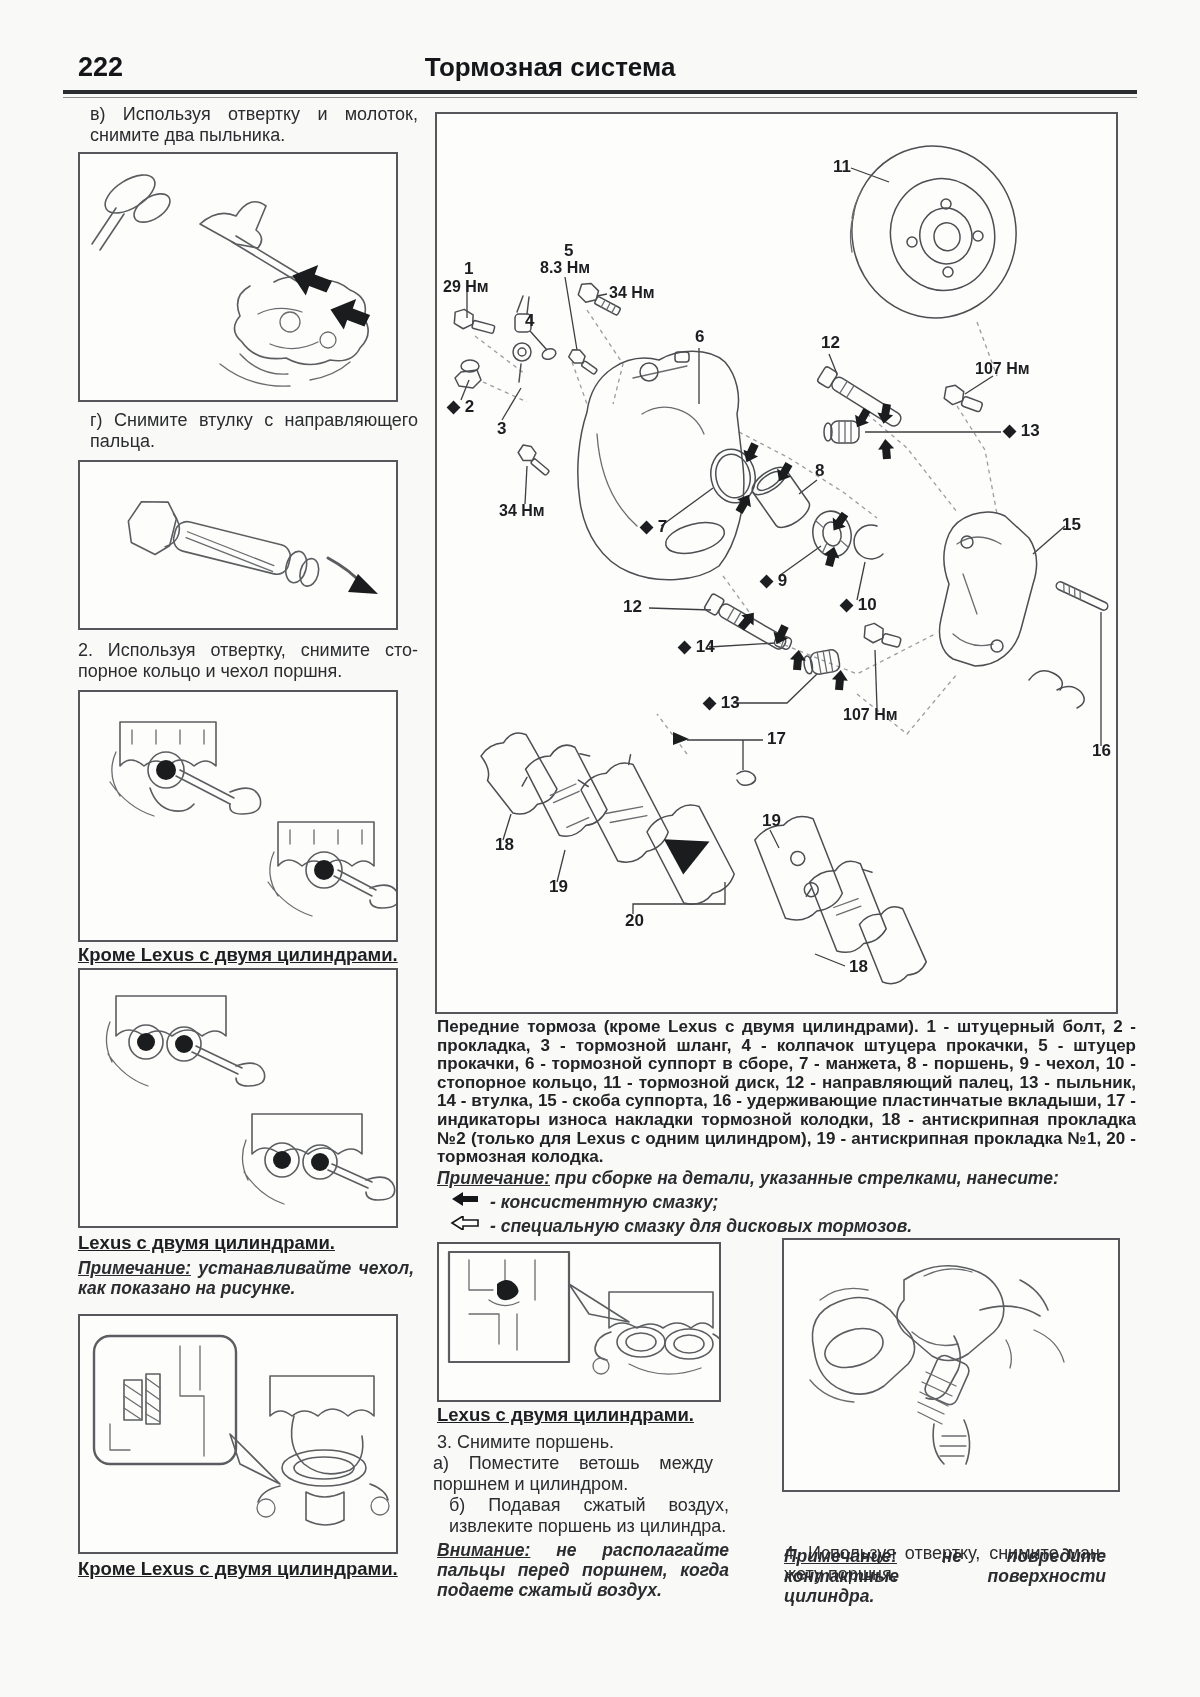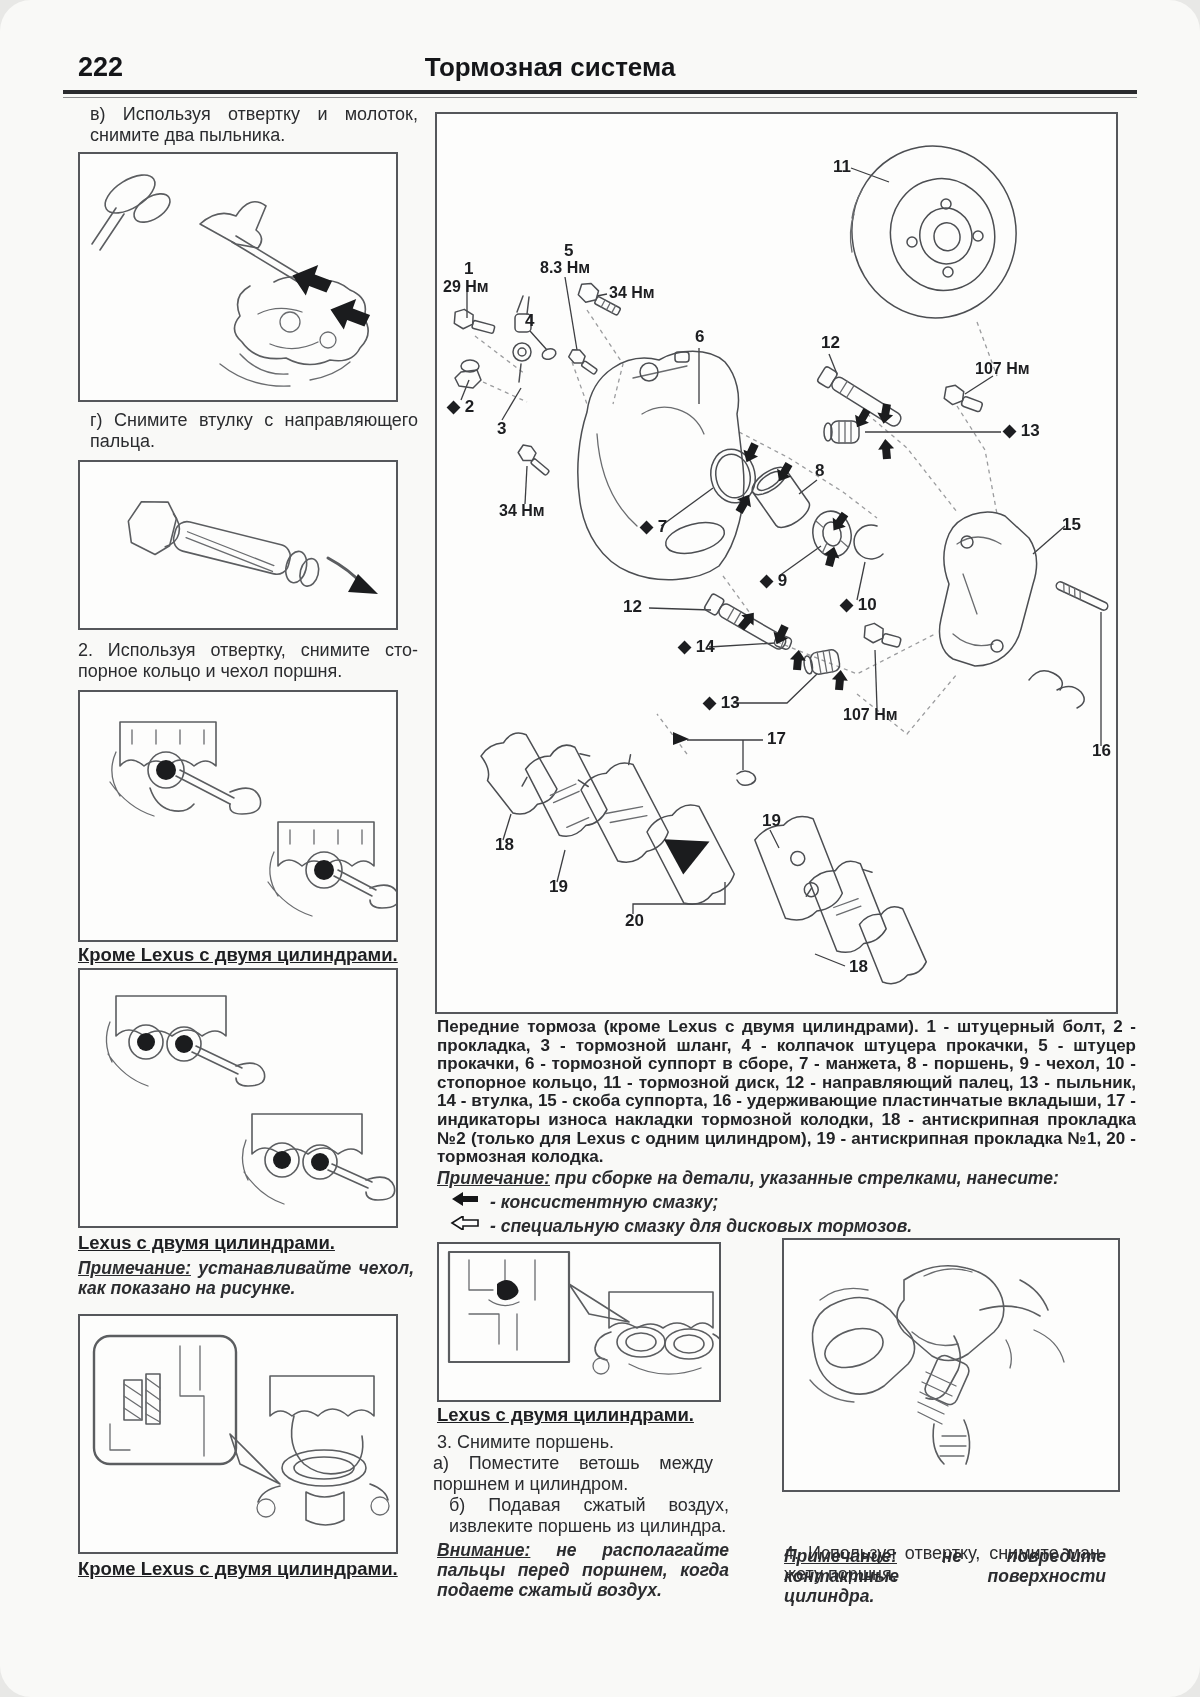--- a/index.html
+++ b/index.html
@@ -1,17 +1,17 @@
 <!DOCTYPE html>
 <html><head>
 <meta charset="utf-8">
 <style>
   html,body{margin:0;padding:0;}
   body{background:#e8e8e6;font-family:"Liberation Sans", sans-serif;}
-  #page{position:relative;width:1200px;height:1697px;background:#f9f9f7;margin:0 auto;overflow:hidden;color:#26272a;border-radius:31px;}
+  #page{position:relative;width:1200px;height:1697px;background:#f9f9f7;margin:0 auto;overflow:hidden;color:#26272a;}
   .abs{position:absolute;}
   .step{font-size:18px;line-height:21px;text-align:justify;color:#2b2c2f;}
   .boldcap{font-weight:bold;font-size:18.5px;color:#1e1f22;text-decoration:underline;}
   .note{font-style:italic;font-weight:bold;font-size:17.5px;line-height:20px;text-align:justify;color:#2b2c2f;}
   .note .lead{text-decoration:underline;}
   .figbox{background:#fdfdfc;border:2px solid #55575b;}
   .hdr-num{font-weight:bold;font-size:27px;color:#151619;}
   .hdr-title{font-weight:bold;font-size:26px;color:#151619;text-align:center;}
   .rule-thick{height:4px;background:#2a2b2e;}
   .rule-thin{height:1px;background:#8e8f91;}

